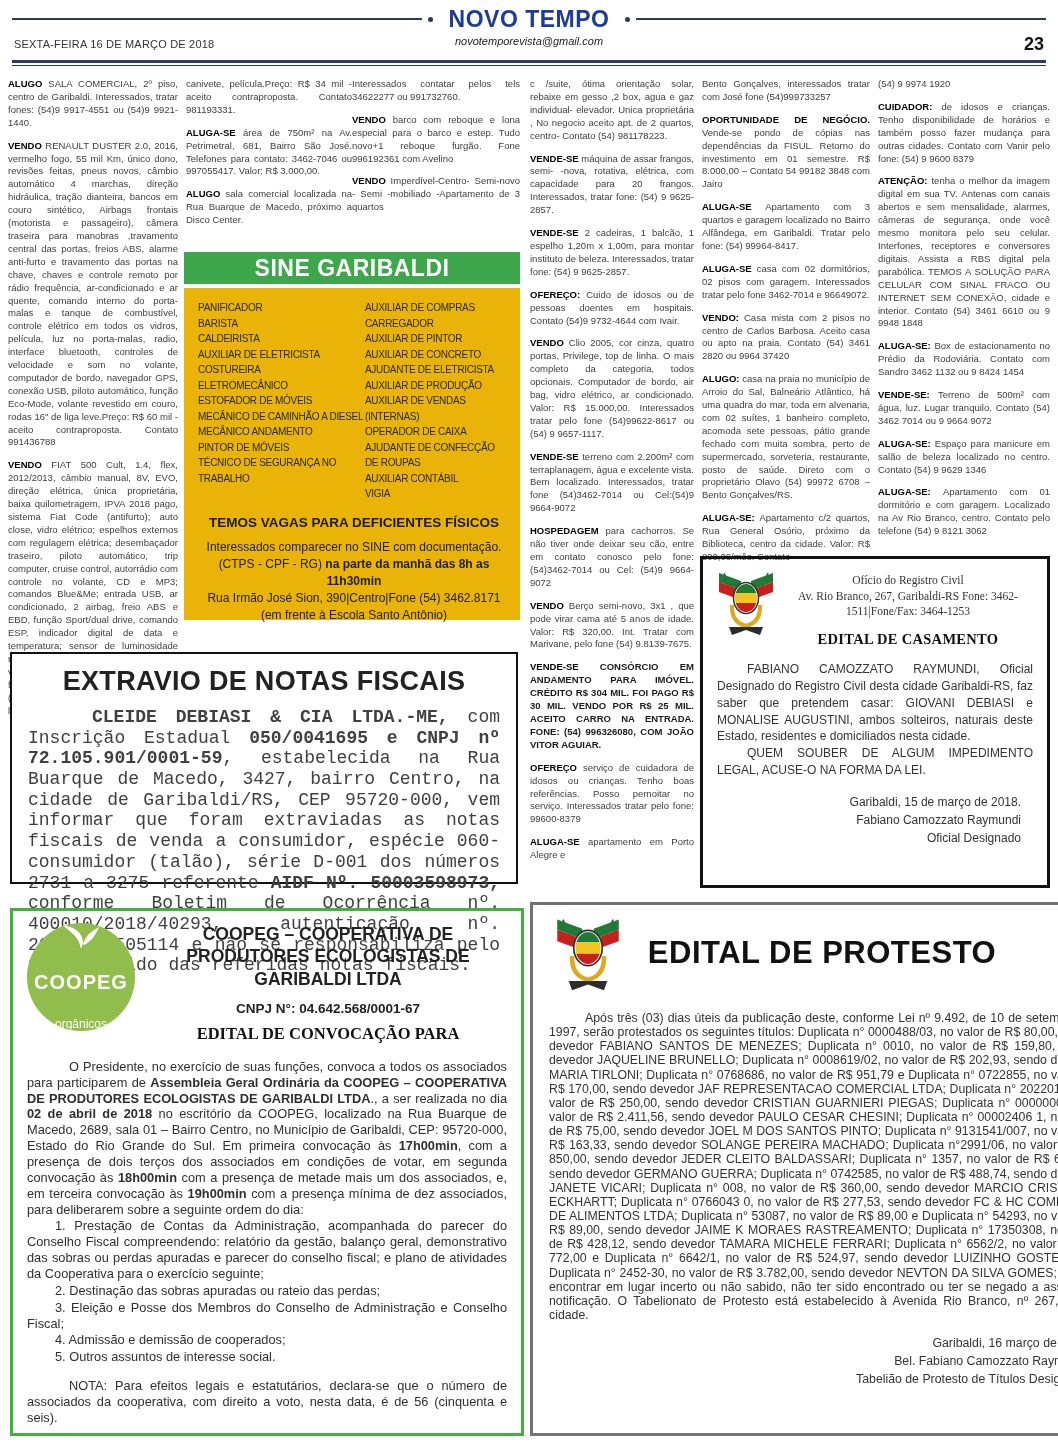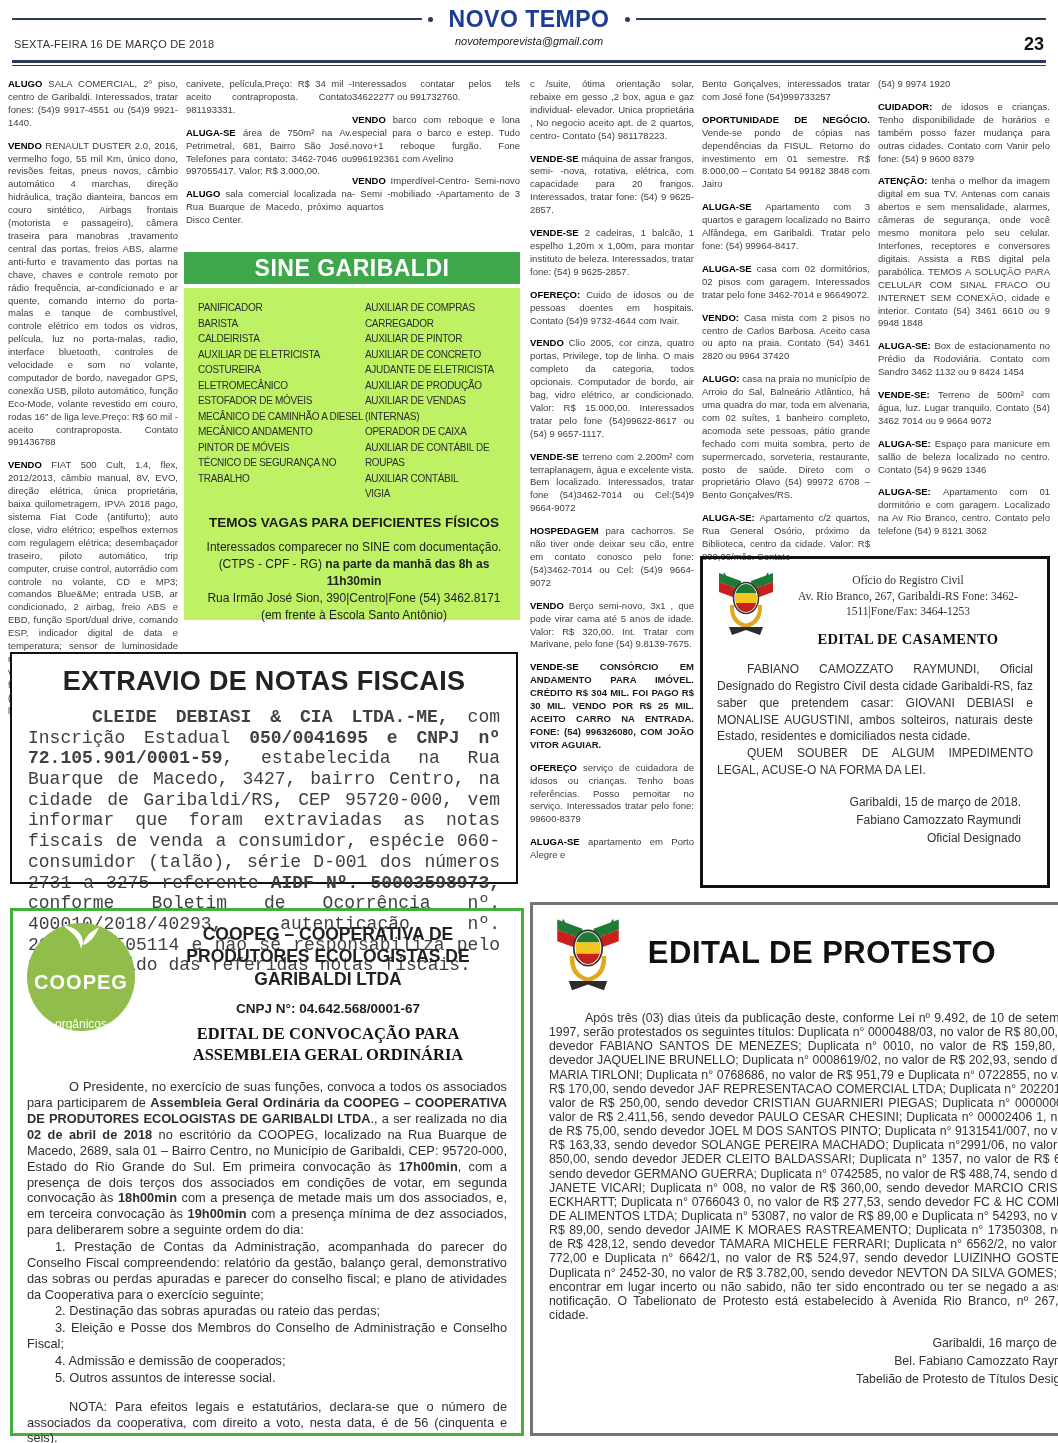--- a/index.html
+++ b/index.html
@@ -28,21 +28,21 @@
   .c4 { left:530px; width:164px; }
   .c5 { left:702px; width:168px; }
   .c6 { left:878px; width:172px; }
   .ad { margin-bottom:10px; }
   .ad b { color:#000; }
   .ad-bold { font-weight:bold; color:#1a1a1a; }
 
   
   .sine { position:absolute; left:184px; top:252px; width:336px; height:368px; }
   .sine-header { height:32px; line-height:32px; background:#3fa74b; color:#fff; font-weight:bold; font-size:23px; text-align:center; letter-spacing:.5px; }
-  .sine-body { margin-top:4px; background:#bef264; height:332px; padding:12px 10px 8px 14px; }
+  .sine-body { margin-top:4px; background:#eab308; height:332px; padding:12px 10px 8px 14px; }
   .sine-jobs { display:flex; font-size:10px; letter-spacing:-.3px; color:#2c2c2c; font-weight:500; }
   .sine-jobs .jl { width:168px; }
   .sine-jobs .jr { width:146px; }
   .job { line-height:1.55; }
   .sine-vagas { text-align:center; font-weight:bold; font-size:13.5px; color:#1a1a1a; margin:13px 0 9px; }
   .sine-info { text-align:center; font-size:12px; line-height:1.42; color:#222; }
 
   
   .extravio { position:absolute; left:10px; top:652px; width:508px; height:232px; border:2px solid #111; padding:10px 16px; background:#fff; }
   .extravio h2 { text-align:center; font-size:27px; font-weight:bold; color:#222; letter-spacing:.3px; margin:2px 0 10px; }
@@ -169,21 +169,21 @@
           </div>
         <div class="jr">
             <div class="job">AUXILIAR DE COMPRAS</div>
             <div class="job">CARREGADOR</div>
             <div class="job">AUXILIAR DE PINTOR</div>
             <div class="job">AUXILIAR DE CONCRETO</div>
             <div class="job">AJUDANTE DE ELETRICISTA</div>
             <div class="job">AUXILIAR DE PRODUÇÃO</div>
             <div class="job">AUXILIAR DE VENDAS (INTERNAS)</div>
             <div class="job">OPERADOR DE CAIXA</div>
-            <div class="job">AUXILIAR DE CONTÁBIL DE ROUPAS</div>
+            <div class="job">AJUDANTE DE CONFECÇÃO DE ROUPAS</div>
             <div class="job">AUXILIAR CONTÁBIL</div>
             <div class="job">VIGIA</div>
           </div>
       </div>
       <div class="sine-vagas">TEMOS VAGAS PARA DEFICIENTES FÍSICOS</div>
       <div class="sine-info">
         <div>Interessados comparecer no SINE com documentação.</div>
         <div><span>(CTPS - CPF - RG) </span><b>na parte da manhã das 8h as 11h30min</b></div>
         <div>Rua Irmão José Sion, 390|Centro|Fone (54) 3462.8171</div>
         <div>(em frente à Escola Santo Antônio)</div>
@@ -238,21 +238,20 @@
         <path d="M21 26 C19 12 8 8 3 2 C15 4 23 10 23 20 Z" fill="#fff"></path>
         <path d="M23 21 C27 10 33 8 39 4 C35 14 30 19 24 22 Z" fill="#fff"></path>
       </svg>
       <div class="logo-word">COOPEG</div>
       <div class="logo-sub">orgânicos</div>
     </div>
     <div class="coopeg-title">COOPEG – COOPERATIVA DE PRODUTORES ECOLOGISTAS DE GARIBALDI LTDA</div>
     <div class="coopeg-cnpj">CNPJ N°: 04.642.568/0001-67</div>
     <div class="coopeg-edital">
       <div>EDITAL DE CONVOCAÇÃO PARA</div>
-      <div>ASSEMBLEIA GERAL ORDINÁRIA</div>
     </div>
     <div class="coopeg-body">
       <div class="coopeg-p"><span>O Presidente, no exercício de suas funções, convoca a todos os associados para participarem de </span><b>Assembleia Geral Ordinária da COOPEG – COOPERATIVA DE PRODUTORES ECOLOGISTAS DE GARIBALDI LTDA</b><span>., a ser realizada no dia </span><b>02 de abril  de 2018</b><span> no escritório da COOPEG, localizado na Rua Buarque de Macedo, 2689, sala 01 – Bairro Centro, no Município de Garibaldi, CEP: 95720-000, Estado do Rio Grande do Sul. Em primeira convocação às </span><b>17h00min</b><span>, com a presença de dois terços dos associados em condições de votar, em segunda convocação às </span><b>18h00min</b><span> com a presença de metade mais um dos associados, e, em terceira convocação às </span><b>19h00min</b><span> com a presença mínima de dez associados, para deliberarem sobre a seguinte ordem do dia:</span></div>
       <div>
           <div class="coopeg-item">1. Prestação de Contas da Administração, acompanhada do parecer do Conselho Fiscal compreendendo: relatório da gestão, balanço geral, demonstrativo das sobras ou perdas apuradas e parecer do conselho fiscal; e plano de atividades da Cooperativa para o exercício seguinte;</div>
           <div class="coopeg-item">2. Destinação das sobras apuradas ou rateio das perdas;</div>
           <div class="coopeg-item">3. Eleição e Posse dos Membros do Conselho de Administração e Conselho Fiscal;</div>
           <div class="coopeg-item">4. Admissão e demissão de cooperados;</div>
           <div class="coopeg-item">5. Outros assuntos de interesse social.</div>
         </div>

